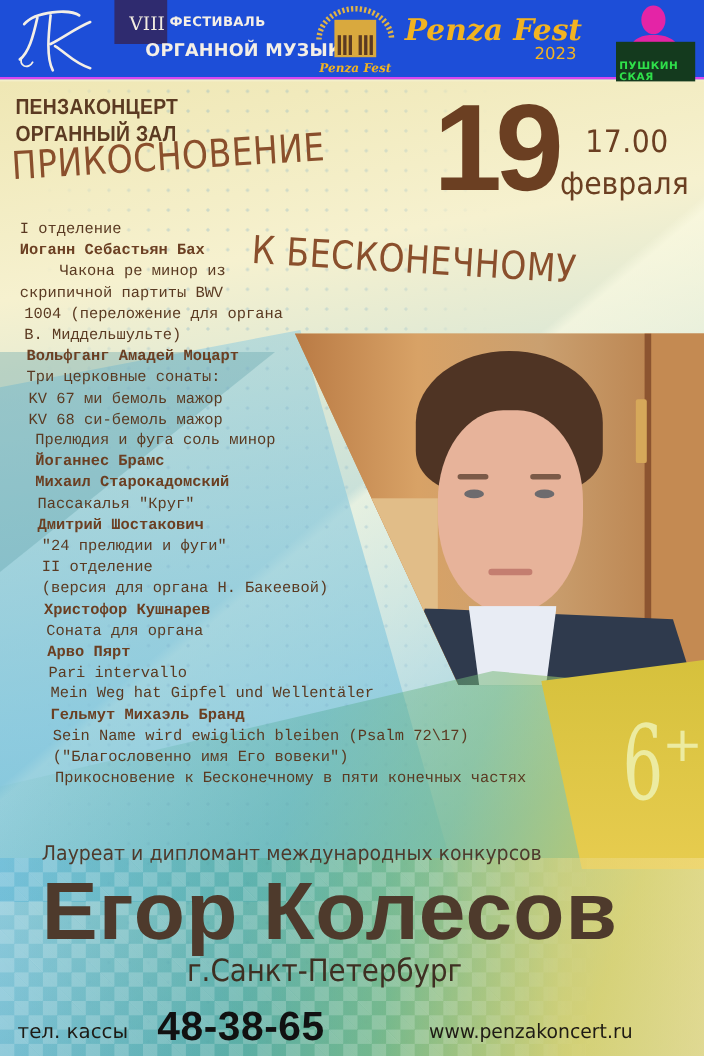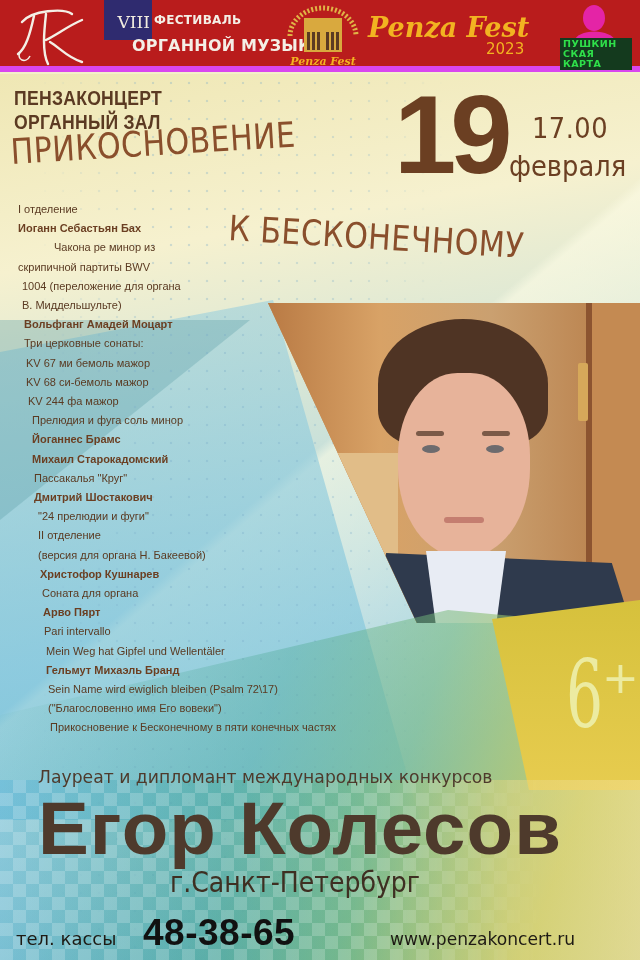--- a/index.html
+++ b/index.html
@@ -1,30 +1,30 @@
 <!DOCTYPE html>
 <html><head>
 <meta charset="utf-8">
 <style>
   * { margin:0; padding:0; box-sizing:border-box; }
   html, body { width:640px; height:960px; overflow:hidden; }
   body { position:relative; font-family:"DejaVu Sans", sans-serif; background:#f4efc9; }
 
   
-  .header { position:absolute; left:0; top:0; width:640px; height:72px; background:#b91c1c; border-bottom:6px solid #d946ef; }
+  .header { position:absolute; left:0; top:0; width:640px; height:72px; background:#1d4ed8; border-bottom:2px solid #d946ef; }
   .pk-logo { position:absolute; left:12px; top:4px; width:80px; height:64px; }
   .fest-box { position:absolute; left:104px; top:0; height:72px; }
   .viii { position:absolute; left:0; top:0; width:48px; height:40px; background:#2f2b6f; color:#f2ede0; font-family:"DejaVu Serif", serif; font-size:17px; line-height:44px; text-align:right; padding-right:2px; }
   .fest-l1 { position:absolute; left:50px; top:13px; color:#f4efe6; font-weight:bold; font-size:12px; white-space:nowrap; letter-spacing:0.3px; font-family:"DejaVu Sans", sans-serif; }
   .fest-l2 { position:absolute; left:28px; top:36px; color:#f4efe6; font-weight:bold; font-size:16px; white-space:nowrap; letter-spacing:0.2px; }
   .organ-logo { position:absolute; left:282px; top:2px; width:82px; height:68px; }
   .pf-title { position:absolute; left:368px; top:12px; color:#f2b321; font-family:"DejaVu Serif", serif; font-style:italic; font-weight:bold; font-size:27px; white-space:nowrap; }
   .pf-year { position:absolute; left:486px; top:40px; color:#f2b321; font-size:15px; }
   .pushkin { position:absolute; left:560px; top:2px; width:72px; height:70px; }
-  .pushkin-text { position:absolute; left:0; top:36px; width:72px; font-size:9.5px; font-weight:bold; line-height:10px; color:#2fe04a; background:#143a1e; padding:1px 3px; letter-spacing:0.5px; }
+  .pushkin-text { position:absolute; left:0; top:36px; width:72px; font-size:9.5px; font-weight:bold; line-height:10px; color:#2fe04a; background:#143a1e; padding:18px 3px; letter-spacing:0.5px; }
 
   
   .bg { position:absolute; left:0; top:74px; width:640px; height:886px;
         background: linear-gradient(170deg, #efe7b4 0%, #f6f1cf 20%, #cfe3d8 40%, #a9d5e2 60%, #8bc6d8 80%, #6fb6c9 100%); }
   .bg-tri1 { position:absolute; left:0; top:74px; width:640px; height:886px;
              background: linear-gradient(140deg, rgba(255,255,255,0) 45%, rgba(255,253,230,0.55) 46%, rgba(255,253,230,0.0) 75%); }
   .tri-blue { position:absolute; left:0; top:300px; width:420px; height:520px; clip-path:polygon(0 10%, 65% 0, 100% 100%, 0 100%); background:linear-gradient(180deg, rgba(148,205,222,0.55), rgba(120,195,220,0.7)); }
   .tri-teal { position:absolute; left:0; top:320px; width:250px; height:200px; clip-path:polygon(0 0, 100% 0, 0 100%); background:rgba(95,160,170,0.35); }
   .dots { position:absolute; left:0; top:74px; width:640px; height:886px;
           background-image: radial-gradient(circle, rgba(120,170,200,0.55) 1.3px, transparent 1.6px);
@@ -61,21 +61,21 @@
                  background:linear-gradient(90deg, rgba(90,180,220,0.45) 0%, rgba(60,160,140,0.35) 35%, rgba(110,180,110,0.35) 55%, rgba(230,215,130,0.5) 80%, rgba(245,225,150,0.5) 100%); }
 
   
   .venue { position:absolute; left:14px; top:86px; color:#5b3a22; font-family:"Liberation Sans", sans-serif; font-weight:bold; font-size:20px; line-height:24px; transform:scaleX(0.88); transform-origin:left; letter-spacing:0.3px; }
   .title1 { position:absolute; left:12px; top:132px; color:#8a4f2c; font-family:"DejaVu Sans", sans-serif; font-size:35px; letter-spacing:0.5px; transform:rotate(-3.5deg) scaleX(0.86); transform-origin:left bottom; white-space:nowrap; }
   .title2 { position:absolute; left:230px; top:208px; color:#8a4f2c; font-family:"DejaVu Sans", sans-serif; font-size:35px; letter-spacing:0.5px; transform:rotate(3.5deg) scaleX(0.86); transform-origin:left top; white-space:nowrap; }
   .day { position:absolute; left:394px; top:70px; color:#6b3f22; font-family:"Liberation Sans", sans-serif; font-weight:bold; font-size:112px; letter-spacing:-6px; line-height:130px; }
   .time { position:absolute; left:532px; top:112px; color:#6b3f22; font-size:28px; font-family:"DejaVu Sans", sans-serif; letter-spacing:0.5px; transform:scaleX(0.92); transform-origin:left; }
   .month { position:absolute; left:509px; top:150px; color:#6b3f22; font-size:28px; font-family:"DejaVu Sans", sans-serif; transform:scaleX(0.92); transform-origin:left; }
 
-  .program { position:absolute; left:18px; top:200px; width:480px; color:#5a3a22; font-family:Liberation Sans, sans-serif; font-size:11px; line-height:19.2px; }
+  .program { position:absolute; left:18px; top:200px; width:480px; color:#5a3a22; font-family:Liberation Mono, monospace; font-size:14px; line-height:19.2px; }
   .program .ln { white-space:nowrap; }
   .program .b { font-weight:bold; color:#6b3f22; }
 
   .age { position:absolute; left:566px; top:640px; color:#eef0ac; font-family:"DejaVu Serif", serif; font-size:94px; line-height:110px; transform:scaleX(0.62); transform-origin:left; opacity:0.9; }
   .age-plus { position:absolute; left:602px; top:652px; color:#eef0ac; font-family:"DejaVu Sans", sans-serif; font-size:44px; opacity:0.9; }
 
   .laureate { position:absolute; left:38px; top:766px; color:#4e3a2c; font-family:"DejaVu Sans", sans-serif; font-size:18.5px; white-space:nowrap; transform:scaleX(0.93); transform-origin:left; }
   .artist { position:absolute; left:38px; top:786px; color:#4e3a2c; font-family:"Liberation Sans", sans-serif; font-weight:bold; font-size:74px; letter-spacing:1px; white-space:nowrap; transform:scaleX(1.03); transform-origin:left; }
   .city { position:absolute; left:170px; top:866px; color:#3e2f22; font-family:"DejaVu Sans", sans-serif; font-size:28px; white-space:nowrap; transform:scaleX(0.9); transform-origin:left; }
   .tel-label { position:absolute; left:16px; top:928px; color:#1e1a14; font-family:"DejaVu Sans", sans-serif; font-size:18px; }
@@ -170,21 +170,20 @@
     <div class="ln" style="padding-left: 0px;">I отделение</div>
     <div class="ln b" style="padding-left: 0px;">Иоганн Себастьян Бах</div>
     <div class="ln" style="padding-left: 0px; margin-left: 36px;">Чакона ре минор из</div>
     <div class="ln" style="padding-left: 0px;">скрипичной партиты BWV</div>
     <div class="ln" style="padding-left: 4px;"> 1004 (переложение для органа</div>
     <div class="ln" style="padding-left: 4px;">В. Миддельшульте)</div>
     <div class="ln b" style="padding-left: 6px;">Вольфганг Амадей Моцарт</div>
     <div class="ln" style="padding-left: 6px;">Три церковные сонаты:</div>
     <div class="ln" style="padding-left: 8px;">KV 67 ми бемоль мажор</div>
     <div class="ln" style="padding-left: 8px;">KV 68 си-бемоль мажор</div>
-    <div class="ln" style="padding-left: 10px;">KV 244 фа мажор</div>
     <div class="ln" style="padding-left: 14px;">Прелюдия и фуга соль минор</div>
     <div class="ln b" style="padding-left: 14px;">Йоганнес Брамс</div>
     <div class="ln b" style="padding-left: 14px;">Михаил Старокадомский</div>
     <div class="ln" style="padding-left: 16px;">Пассакалья "Круг"</div>
     <div class="ln b" style="padding-left: 16px;">Дмитрий Шостакович</div>
     <div class="ln" style="padding-left: 20px;">"24 прелюдии и фуги"</div>
     <div class="ln" style="padding-left: 20px;">II отделение</div>
     <div class="ln" style="padding-left: 20px;">(версия для органа Н. Бакеевой)</div>
     <div class="ln b" style="padding-left: 22px;">Христофор Кушнарев</div>
     <div class="ln" style="padding-left: 24px;">Соната для органа</div>

